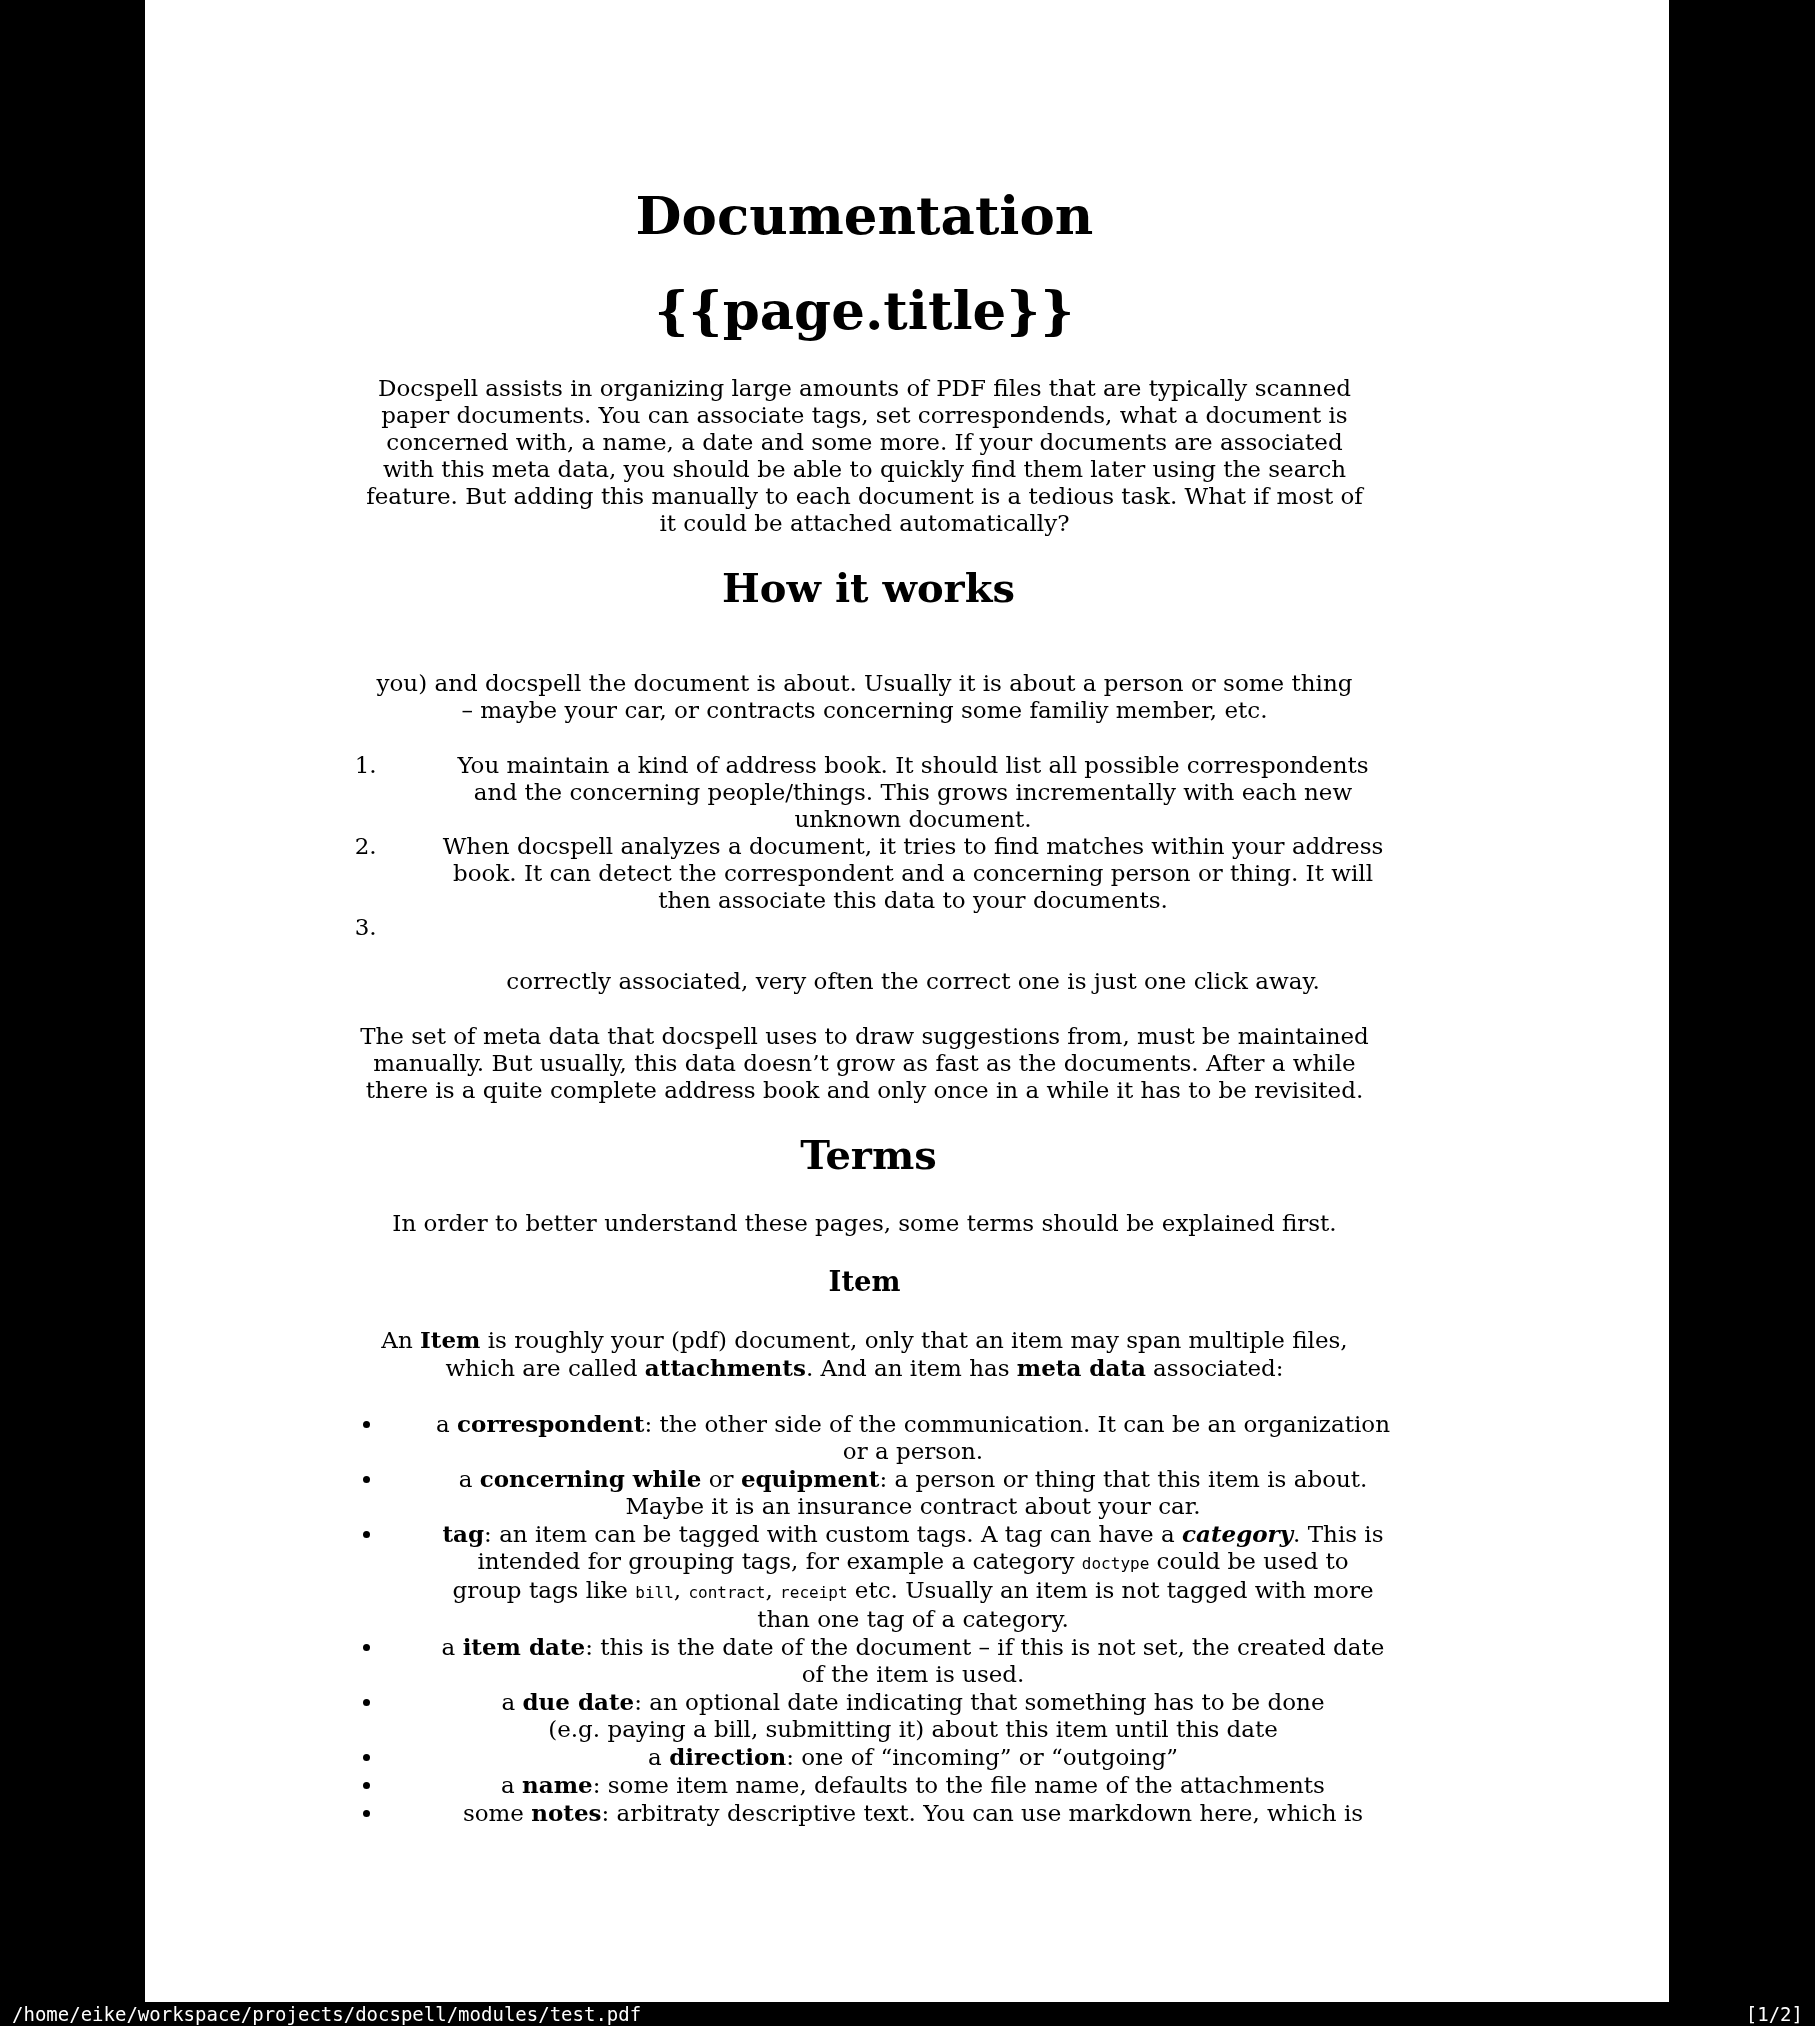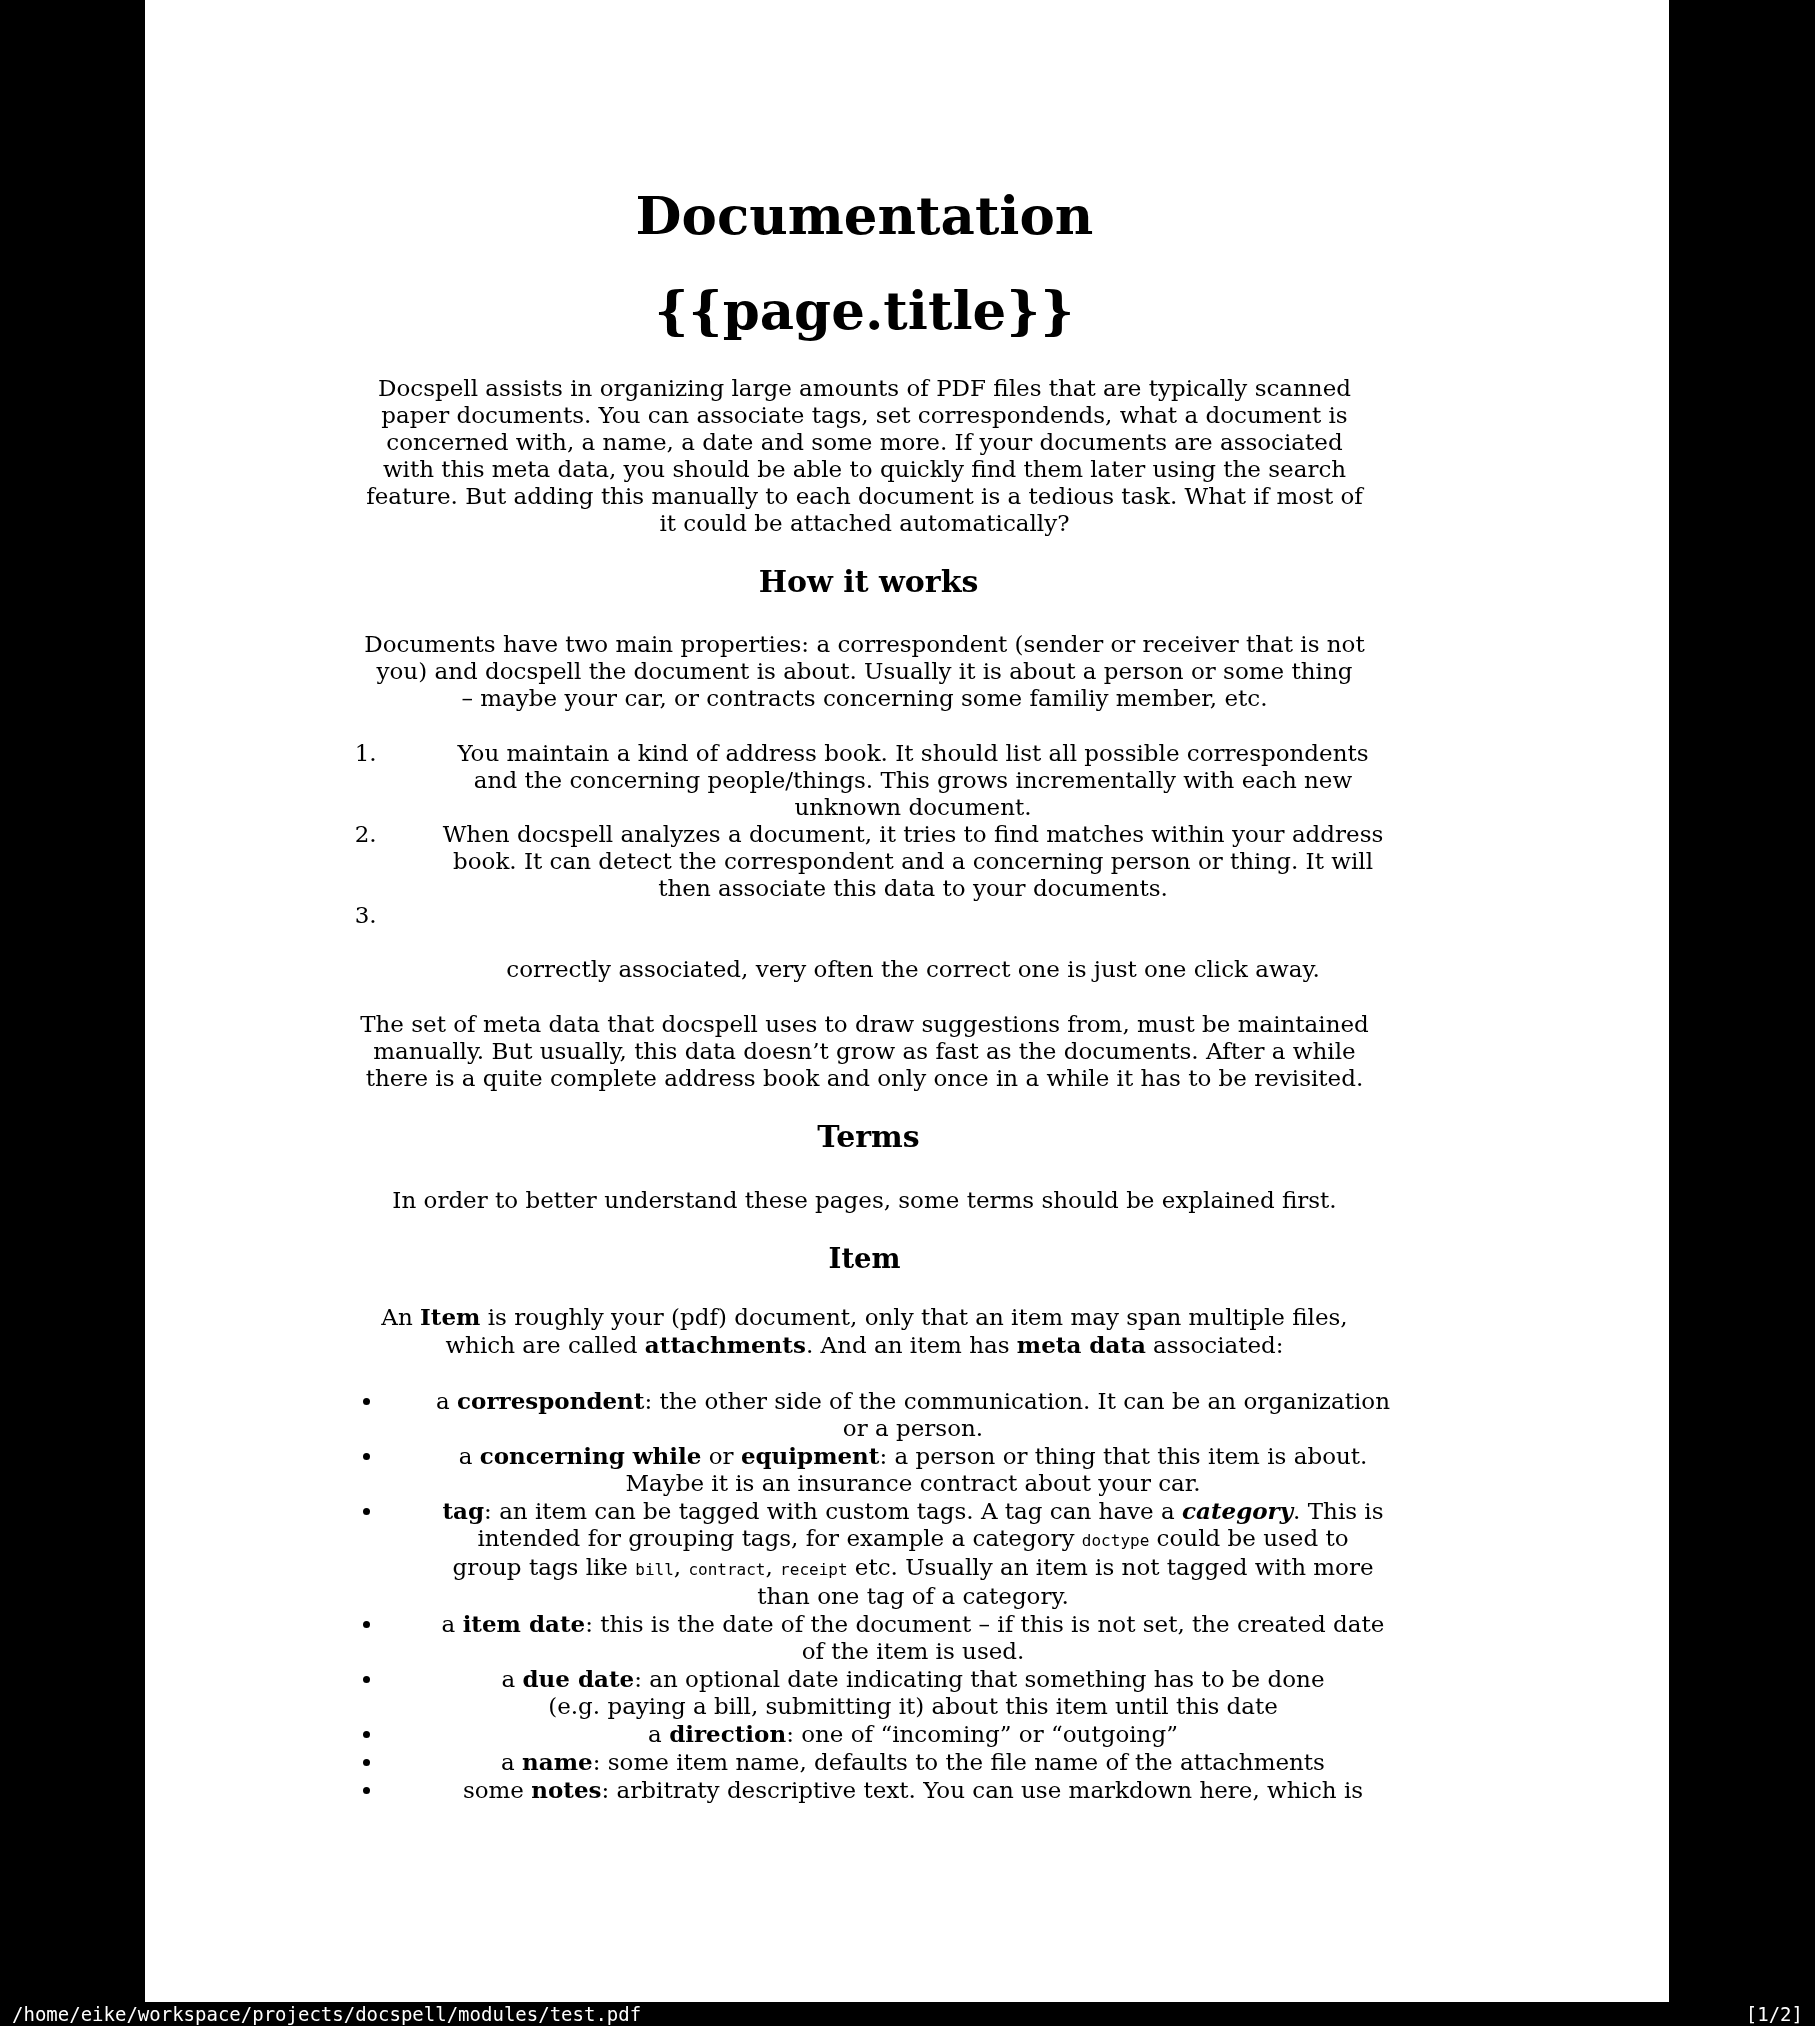--- a/index.html
+++ b/index.html
@@ -24,21 +24,21 @@
     padding: 185px 0 0 142px;
     width: 1155px;
   }
   h1, h2, h3, p, ol, ul { margin: 0; }
   h1 {
     font-size: 53px; line-height: 1.15;
     font-weight: bold;
     margin: 0 0 34px 0;
   }
   h2 {
-    font-size: 30px; line-height: 1.15;
+    font-size: 40px; line-height: 1.15;
     font-weight: bold;
     margin: 28px 0 32px 8px;
   }
   h3 {
     font-size: 27.4px; line-height: 1.2;
     font-weight: bold;
     margin: 28px 0 28px 0;
   }
   p {
     font-size: 23px; line-height: 27px;
@@ -77,21 +77,21 @@
   <div class="pdf-page">
     <div class="content">
 
       <h1>Documentation</h1>
       <h1>{{page.title}}</h1>
 
       <p><span>Docspell assists in organizing large amounts of PDF files that are typically scanned</span><br><span>paper documents. You can associate tags, set correspondends, what a document is</span><br><span>concerned with, a name, a date and some more. If your documents are associated</span><br><span>with this meta data, you should be able to quickly find them later using the search</span><br><span>feature. But adding this manually to each document is a tedious task. What if most of</span><br><span>it could be attached automatically?</span></p>
 
       <h2>How it works</h2>
 
-      <p><span>Documents have two main properties: a correspondent (sender or receiver that is not</span><br><span>you) and docspell the document is about. Usually it is about a person or some thing</span><br><span>– maybe your car, or contracts concerning some familiy member, etc.</span></p>
+      <p><br><span>you) and docspell the document is about. Usually it is about a person or some thing</span><br><span>– maybe your car, or contracts concerning some familiy member, etc.</span></p>
 
       <ol>
         <li><span>You maintain a kind of address book. It should list all possible correspondents</span><br><span>and the concerning people/things. This grows incrementally with each new</span><br><span>unknown document.</span></li>
         <li><span>When docspell analyzes a document, it tries to find matches within your address</span><br><span>book. It can detect the correspondent and a concerning person or thing. It will</span><br><span>then associate this data to your documents.</span></li>
         <li><br><br><span>correctly associated, very often the correct one is just one click away.</span></li>
       </ol>
 
       <p><span>The set of meta data that docspell uses to draw suggestions from, must be maintained</span><br><span>manually. But usually, this data doesn’t grow as fast as the documents. After a while</span><br><span>there is a quite complete address book and only once in a while it has to be revisited.</span></p>
 
       <h2>Terms</h2>

